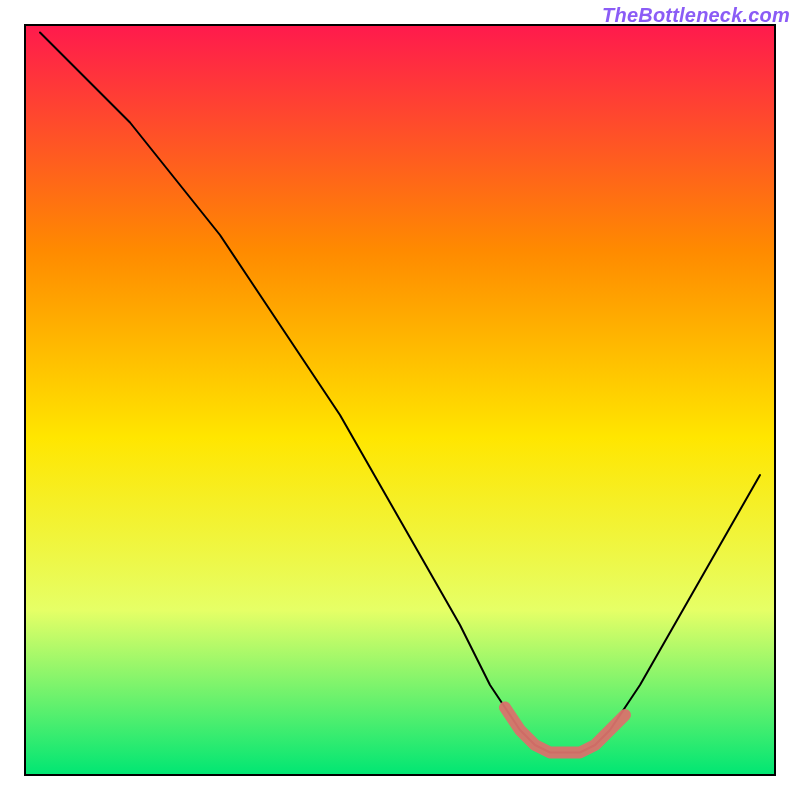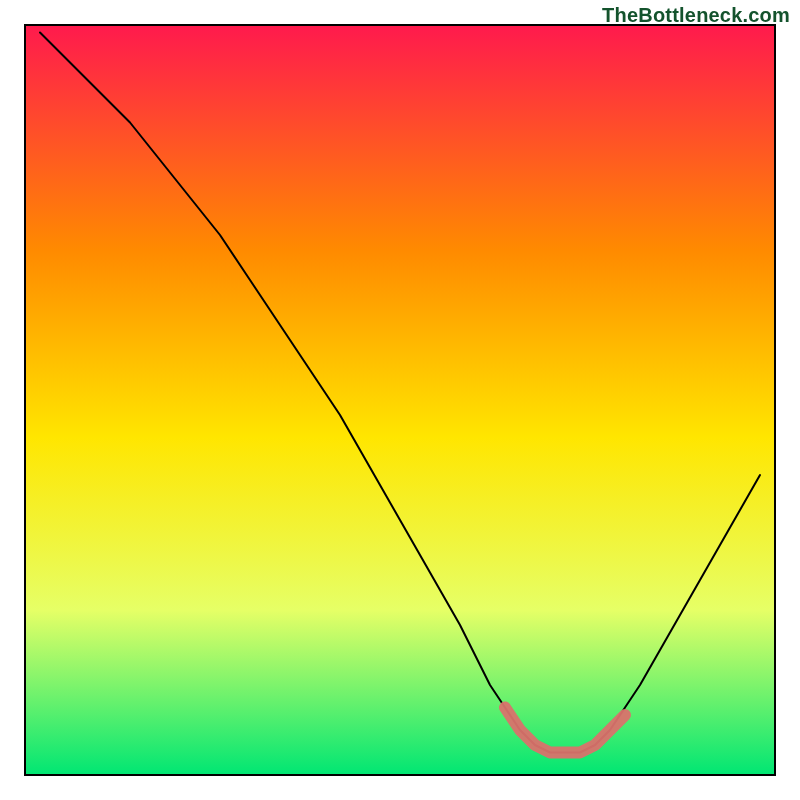--- a/index.html
+++ b/index.html
@@ -15,22 +15,23 @@
     position: relative;
     width: 800px;
     height: 800px;
   }
   .watermark {
     position: absolute;
     top: 4px;
     right: 10px;
     font-size: 20px;
     font-weight: bold;
-    color: #14532d;
+    color: #8b5cf6;
     letter-spacing: 0.2px;
+    font-style: italic;
   }
   svg.plot {
     position: absolute;
     left: 0;
     top: 0;
     width: 800px;
     height: 800px;
   }
 </style>
 </head>

